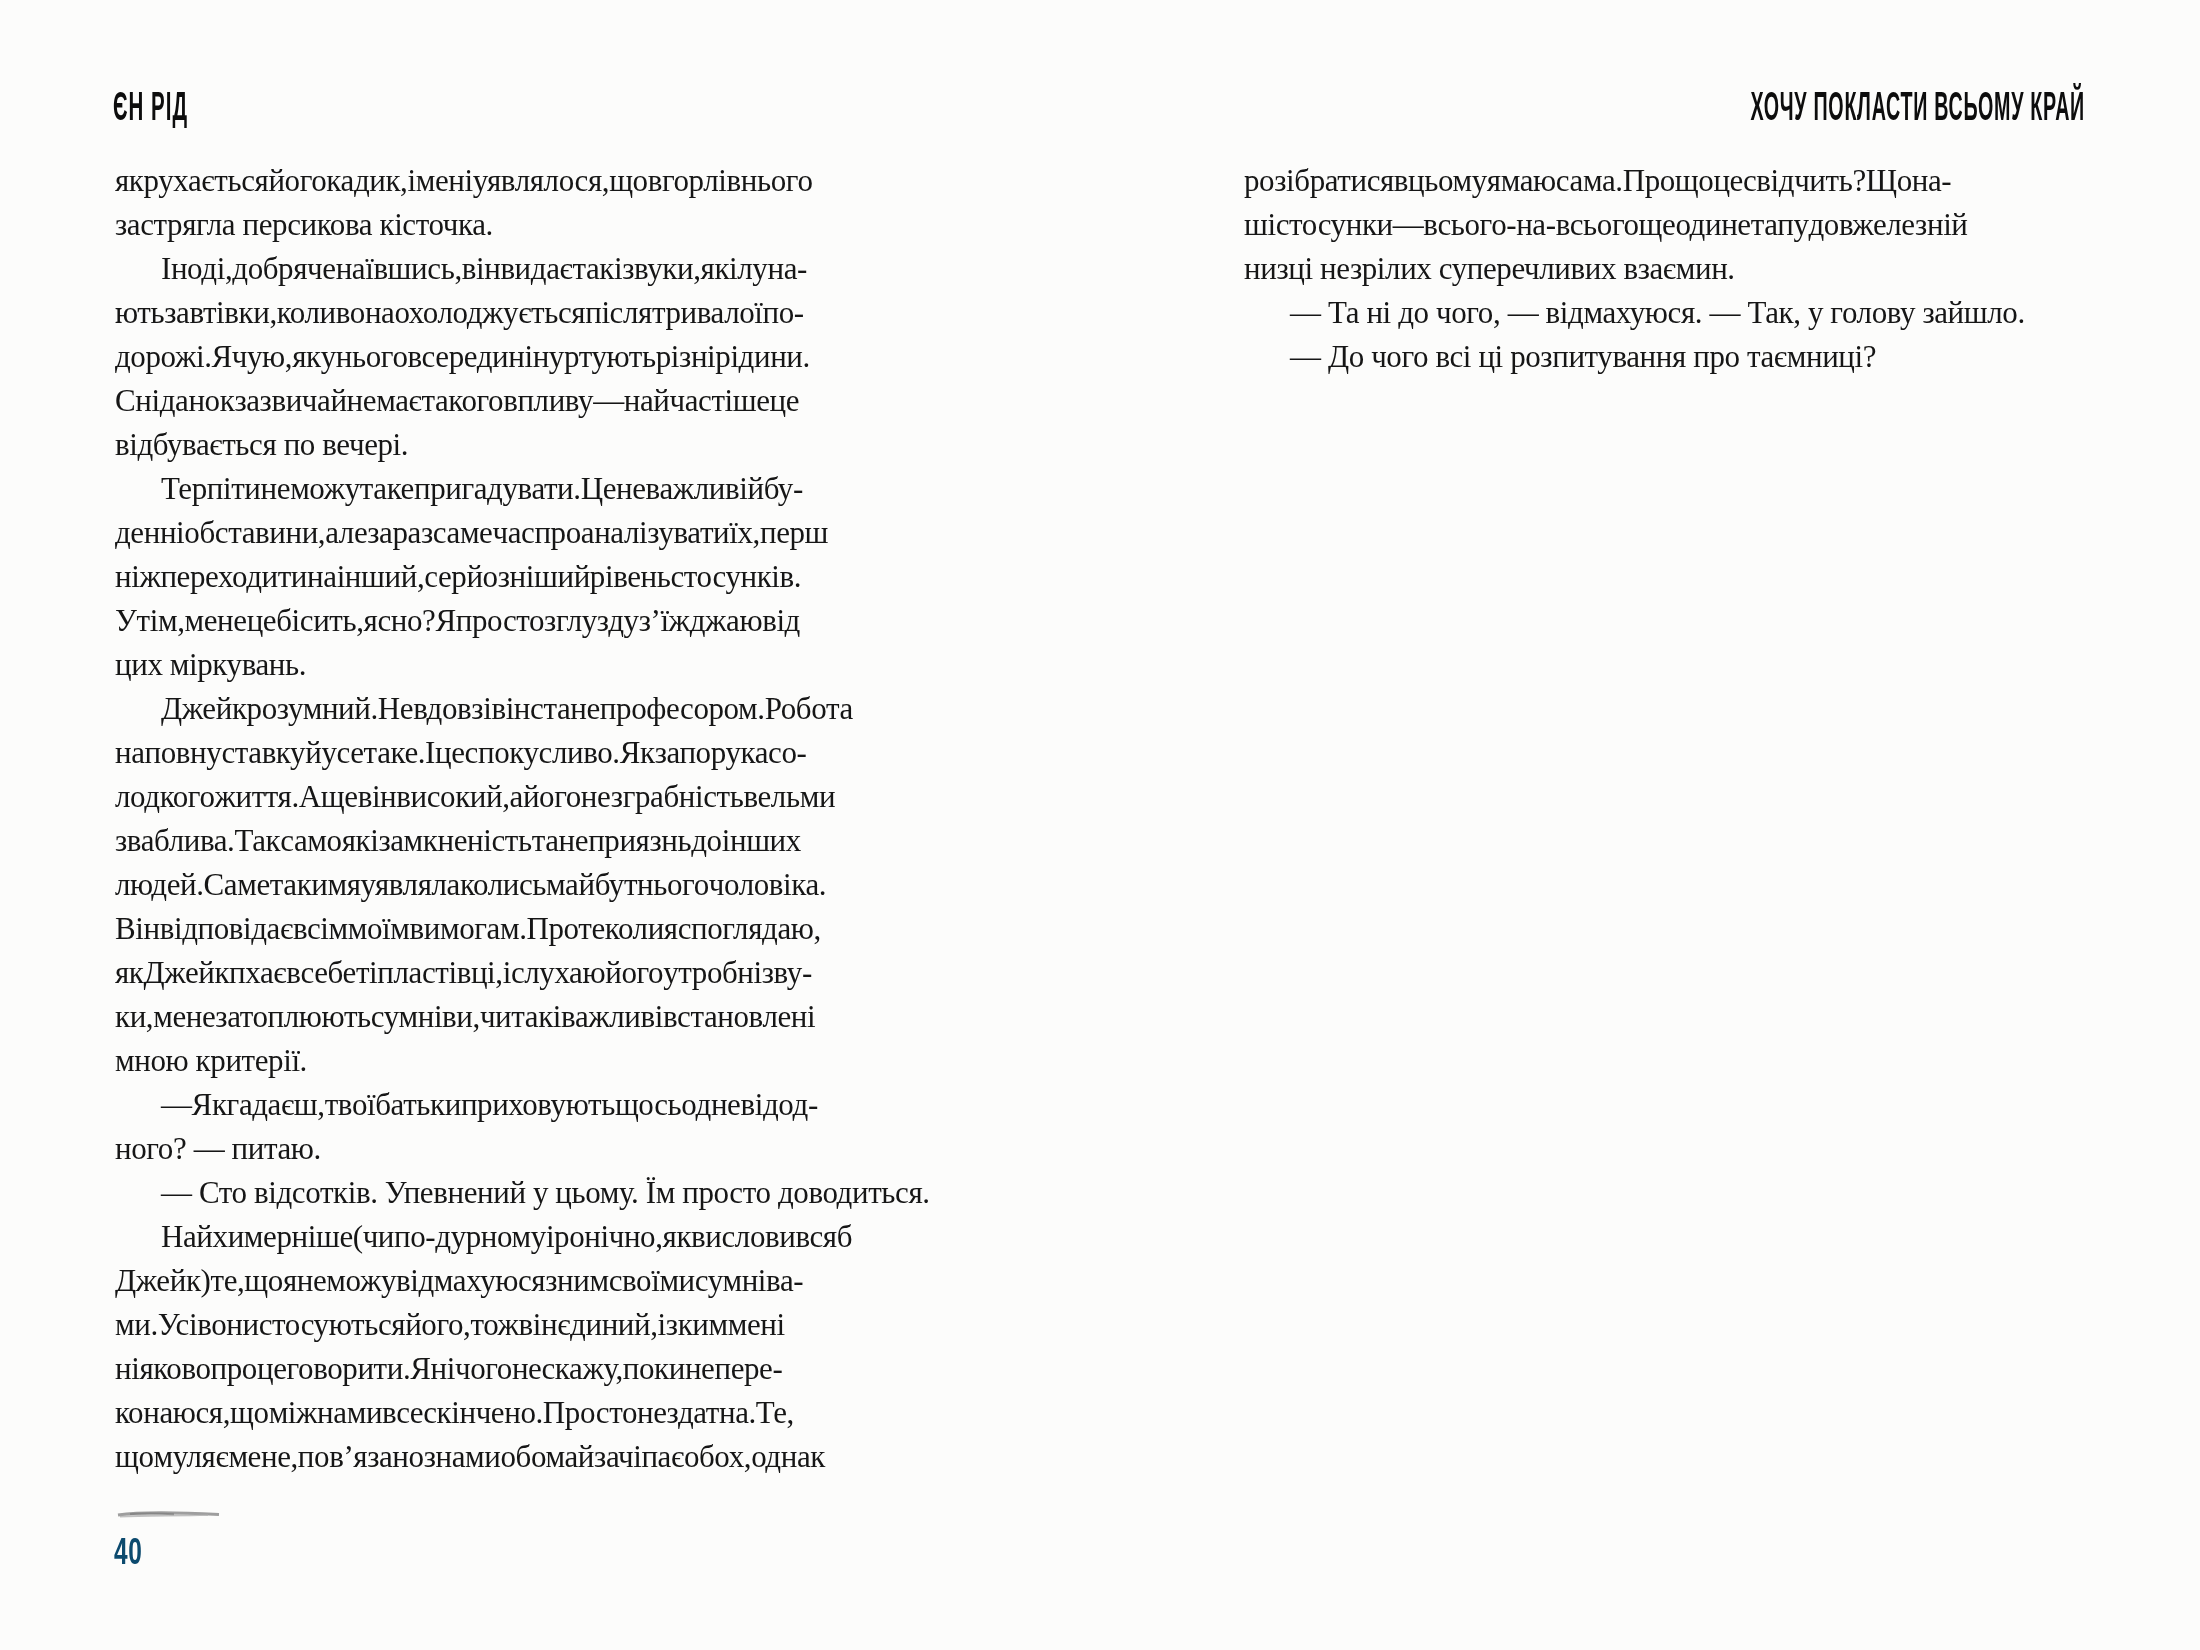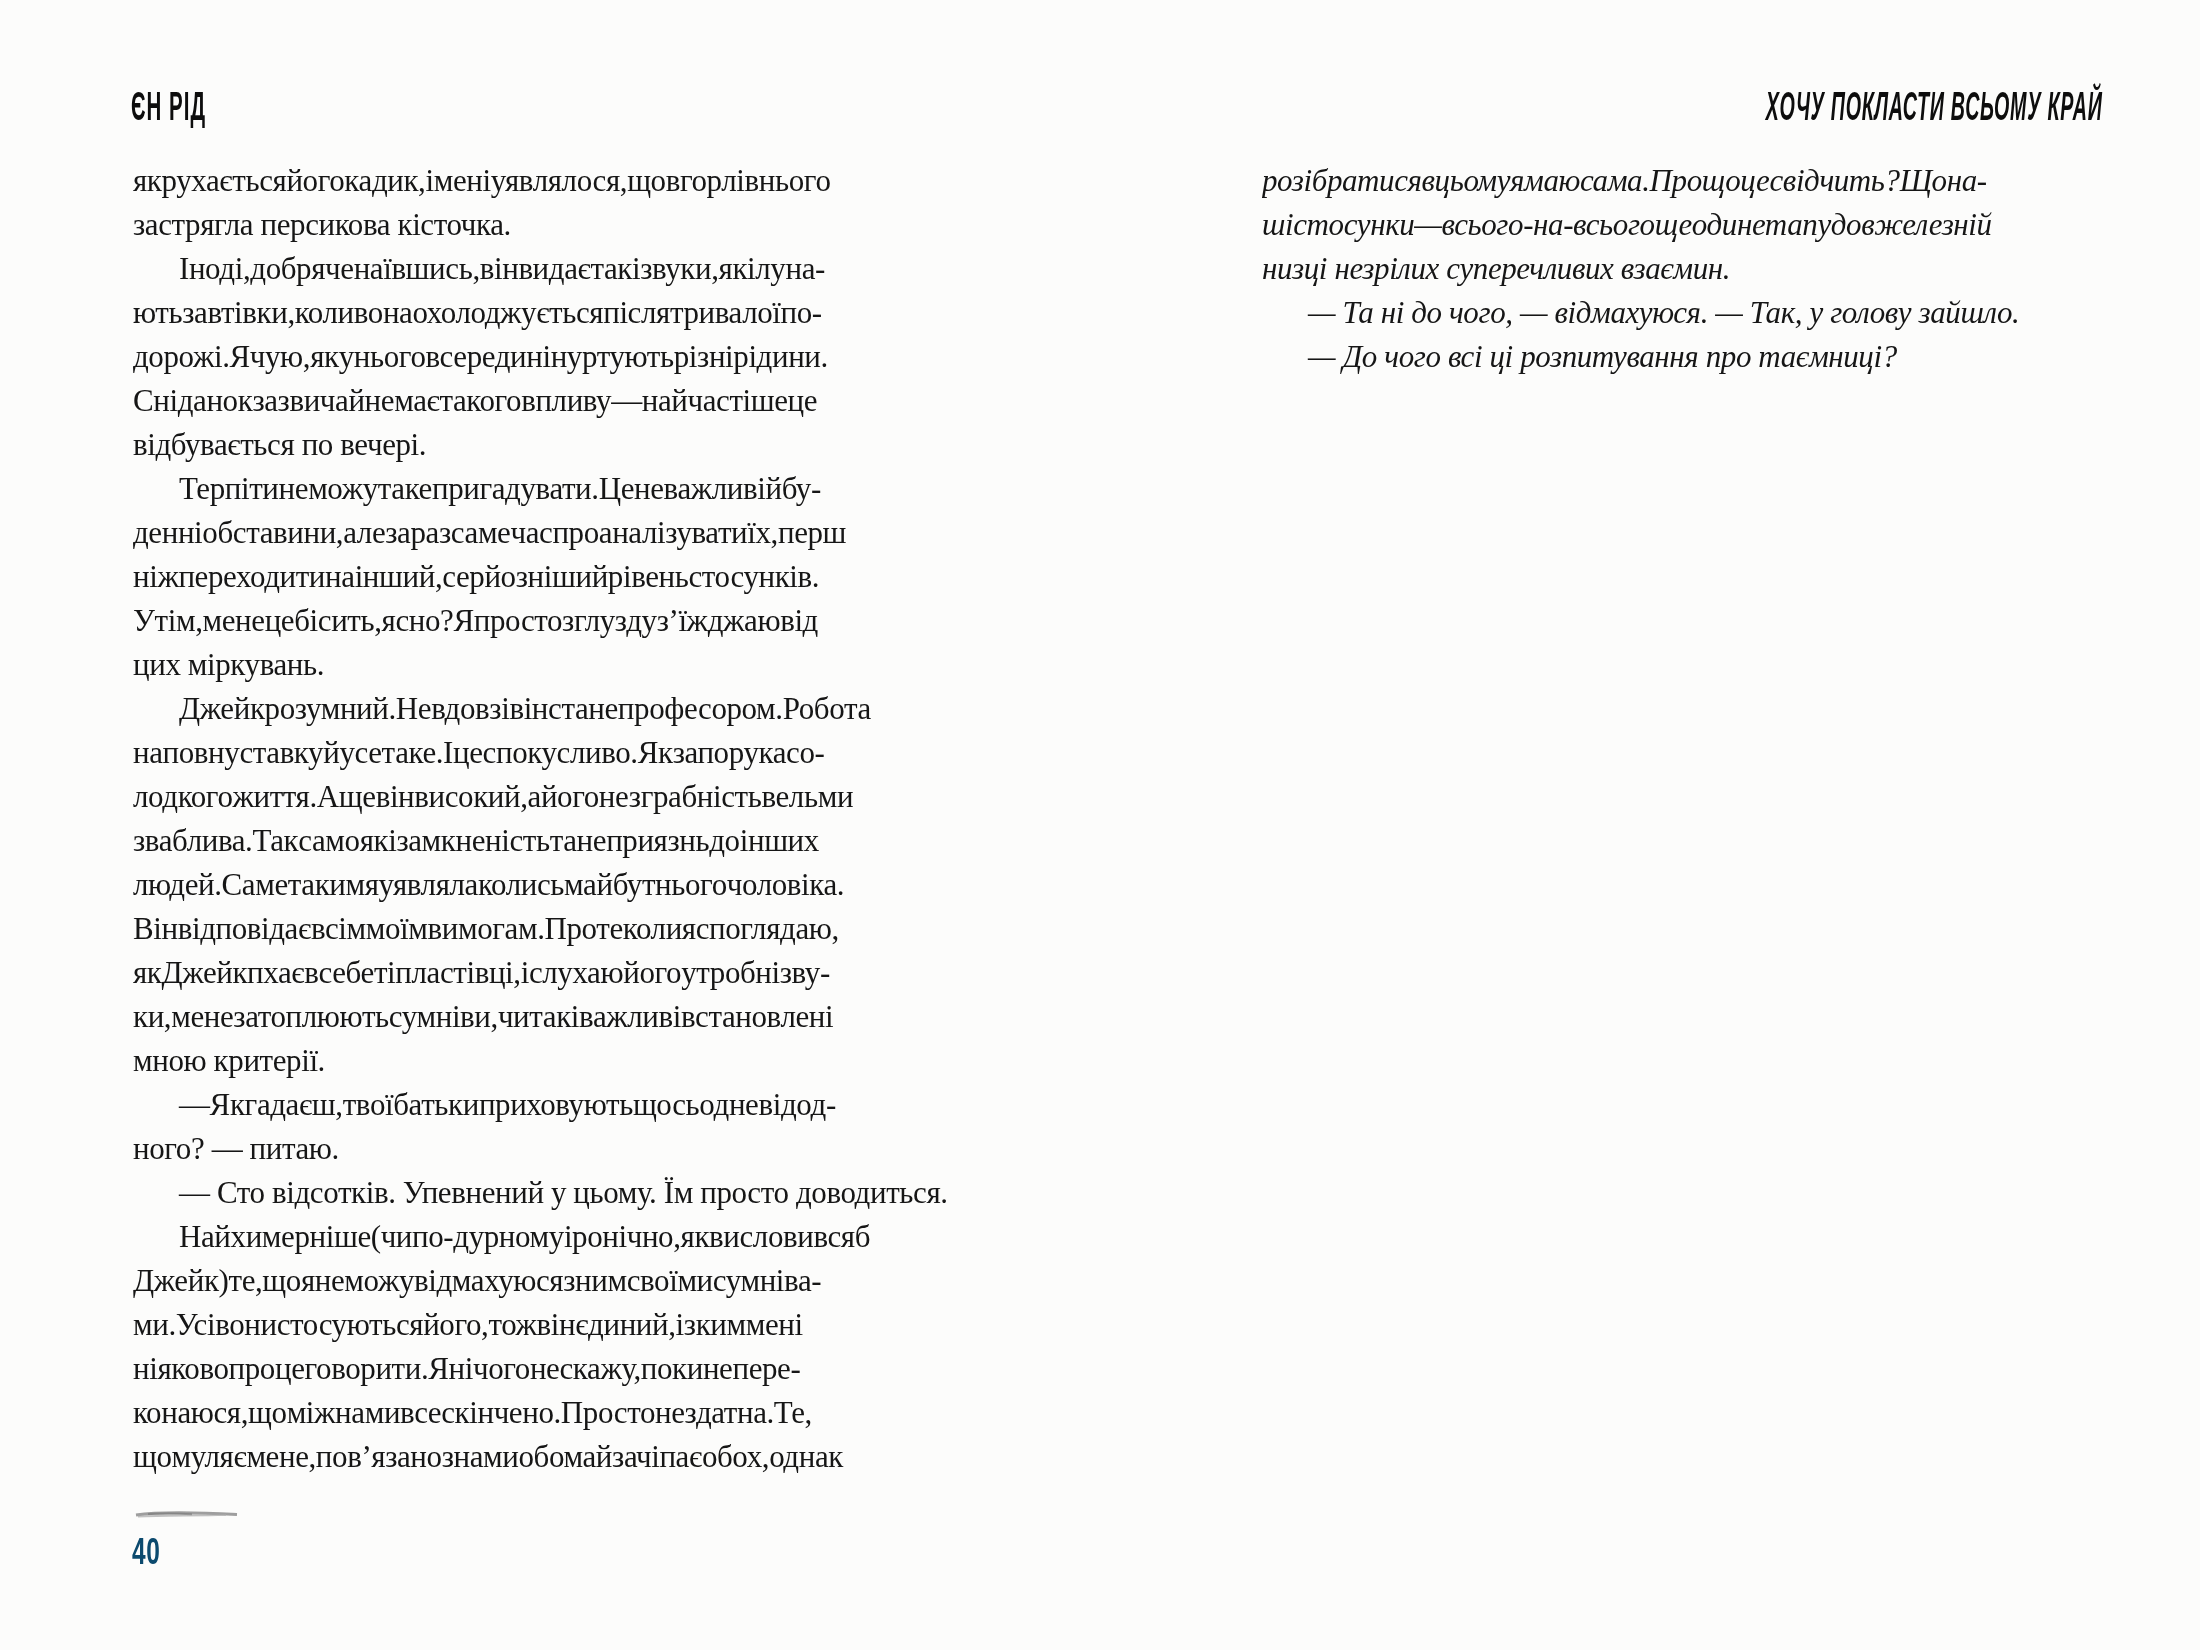--- a/index.html
+++ b/index.html
@@ -18,24 +18,23 @@
     height: 1650px;
     background: #fcfcfb;
     overflow: hidden;
     color: #141414;
   }
   .page {
     position: absolute;
     top: 0;
     height: 1650px;
     width: 1100px;
-    margin-left: 18px;
   }
   .page.left  { left: 0; }
-  .page.right { left: 1100px; font-style: italic; }
+  .page.right { left: 1100px; }
 
   
   .running-head {
     position: absolute;
     top: 86px;
     height: 40px;
     line-height: 40px;
     font-family: "Liberation Sans", "DejaVu Sans", sans-serif;
     font-weight: 700;
     font-size: 41px;

